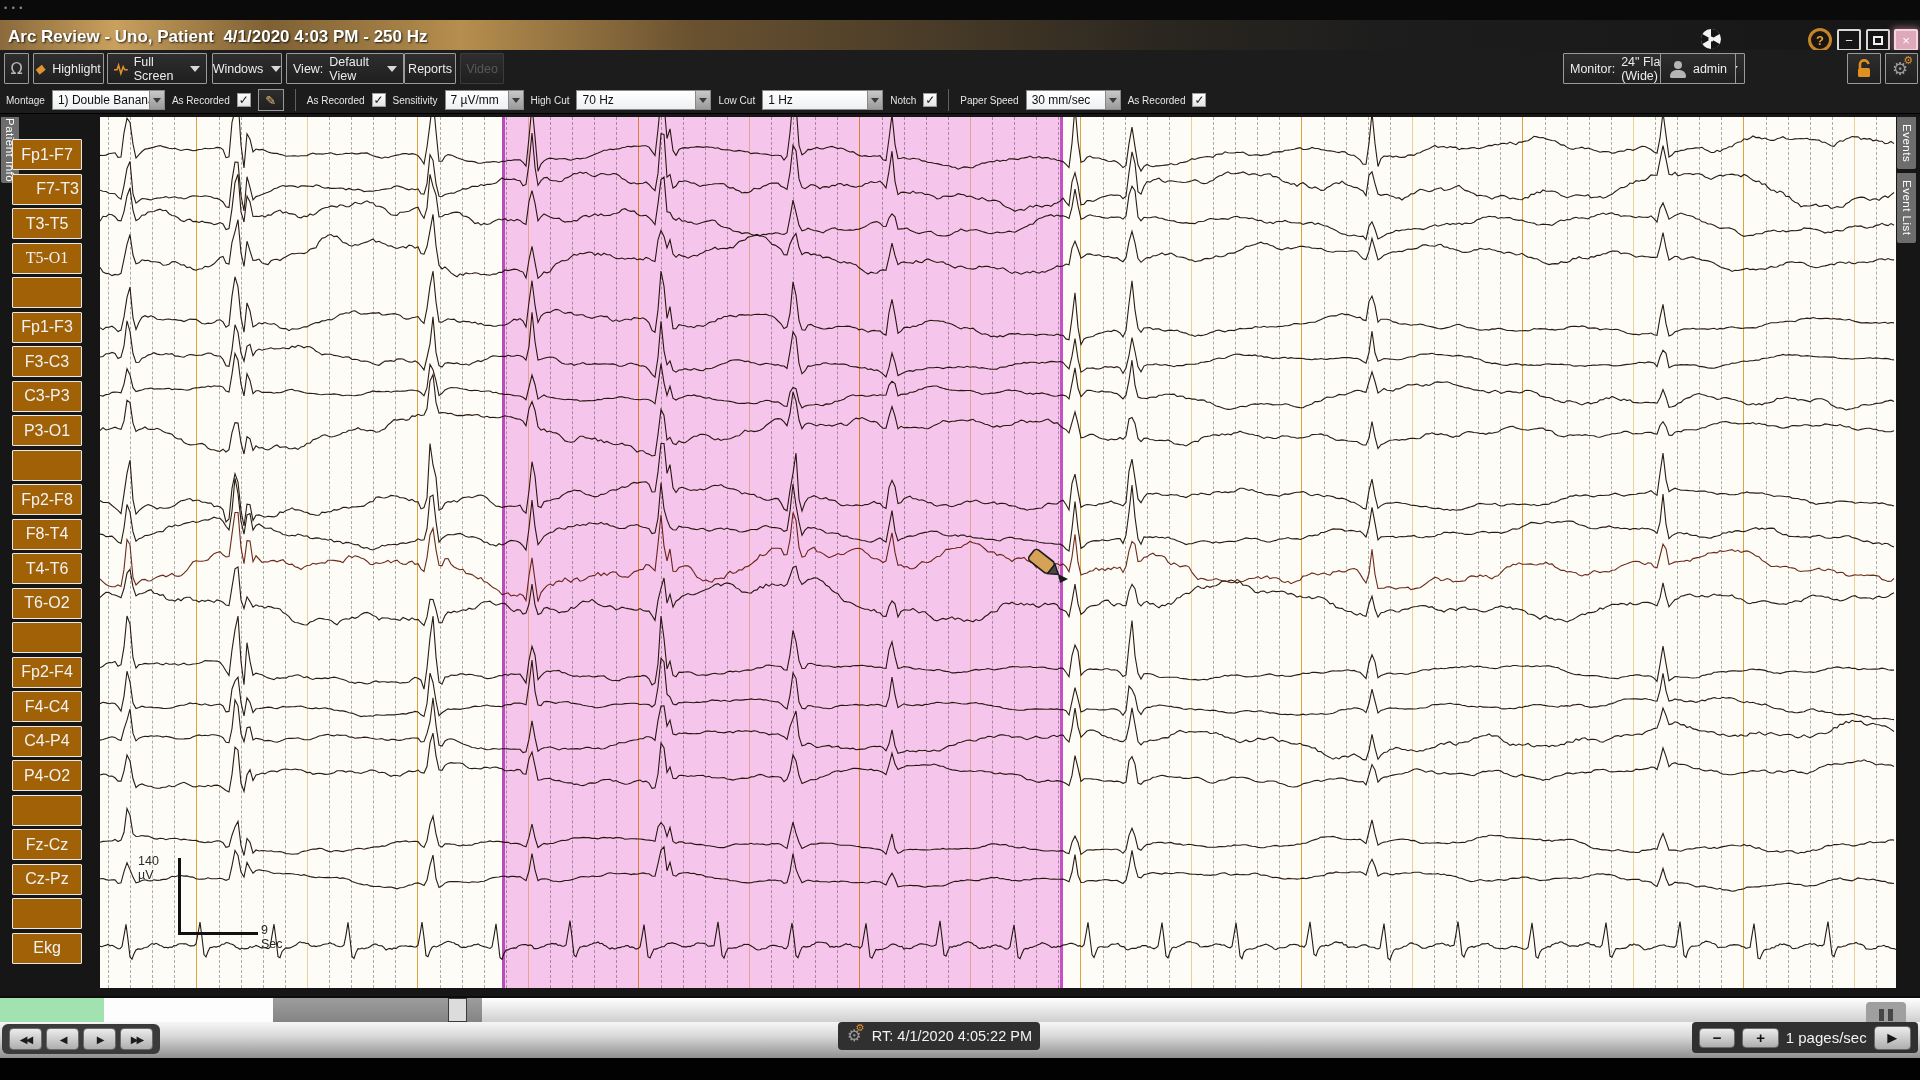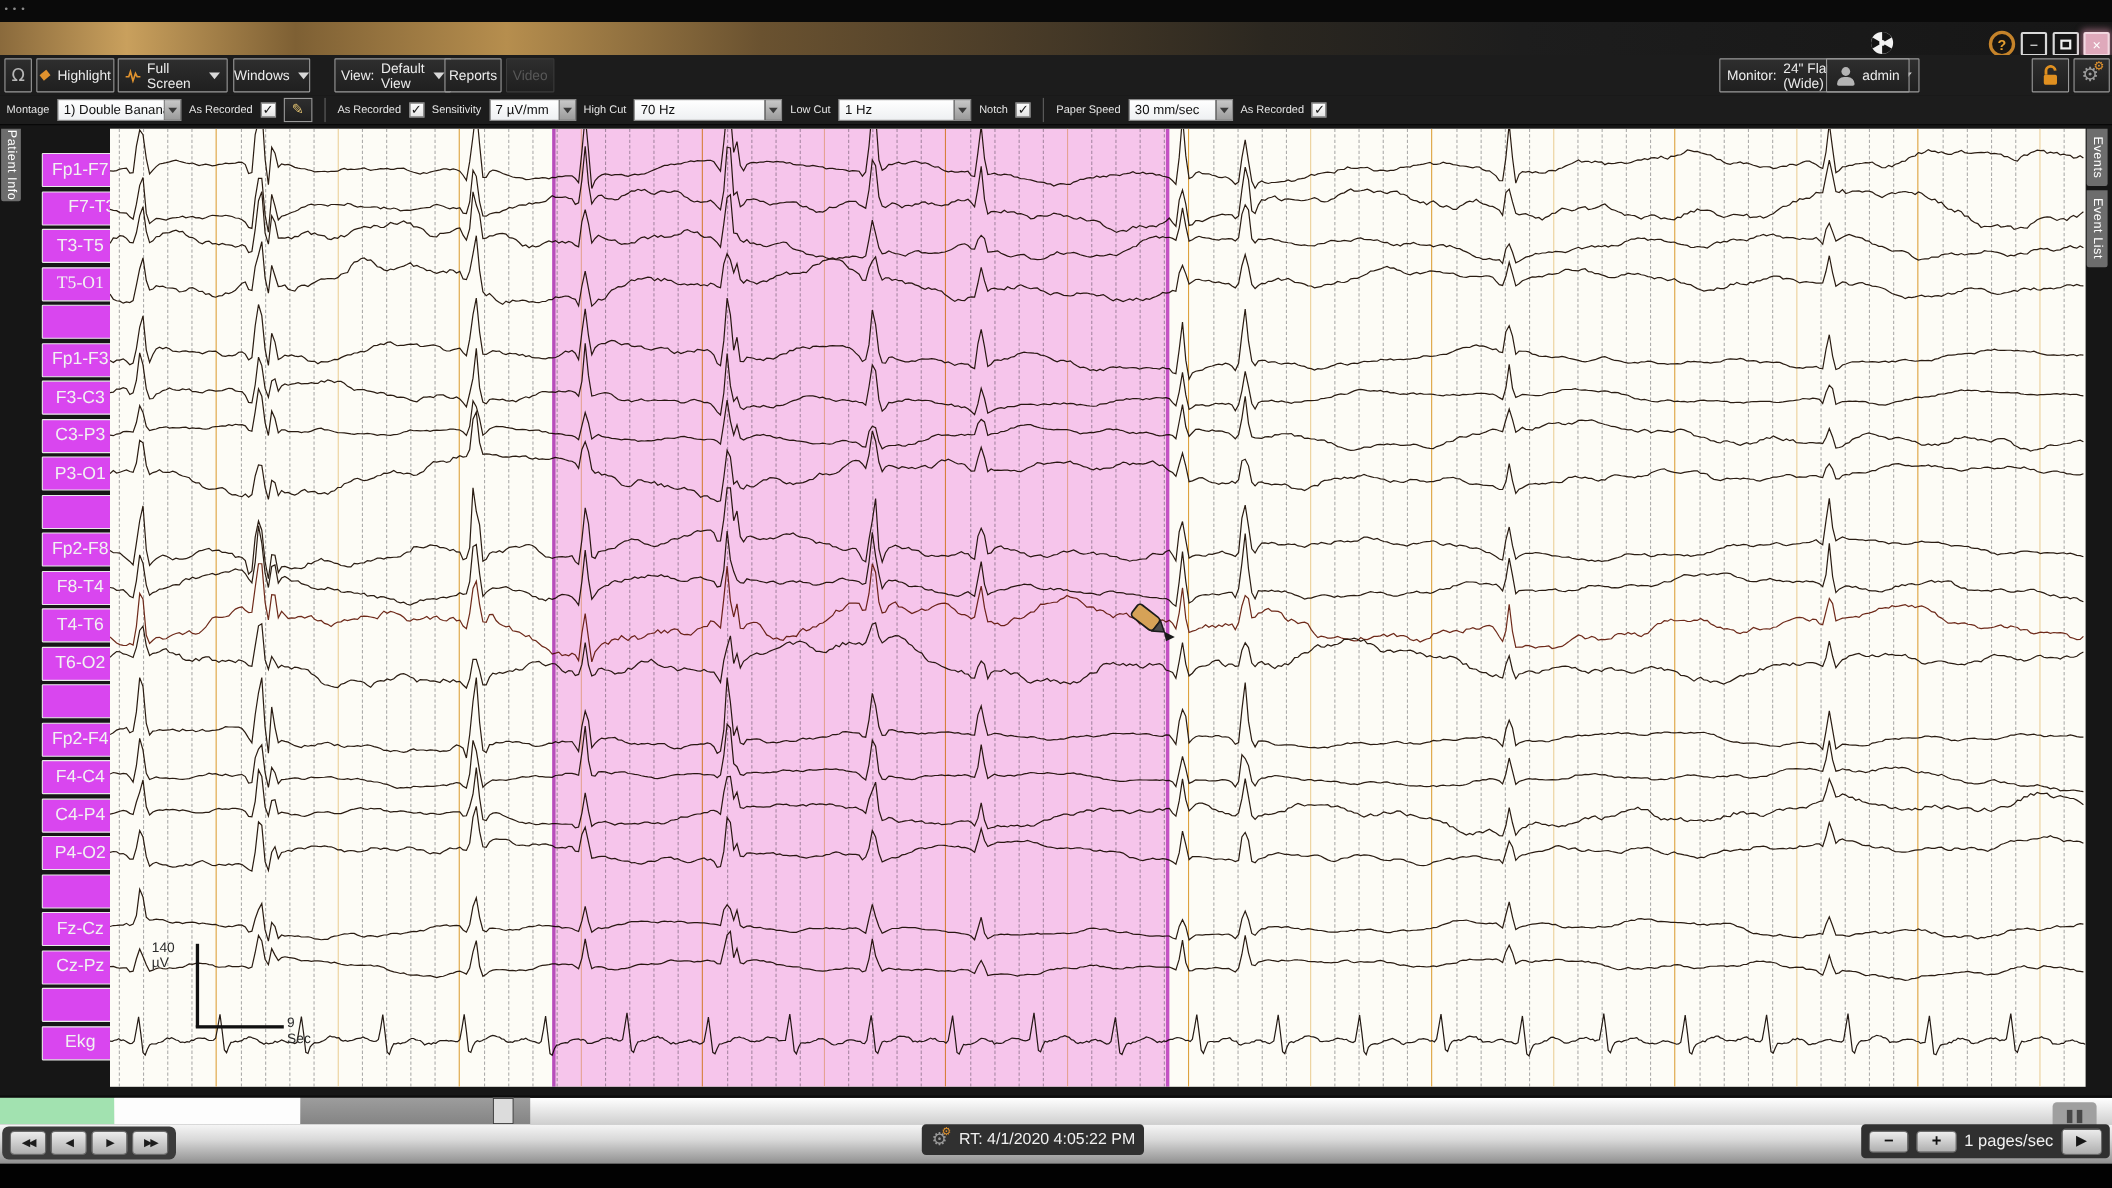--- a/index.html
+++ b/index.html
@@ -54,21 +54,21 @@
   .chk { width:14px; height:14px; border:1px solid #9a9a9a; background:linear-gradient(180deg,#ffffff,#e4e4e4);
     color:#1a1a1a; font-size:12px; line-height:13px; text-align:center; }
   .vsep { width:1px; height:22px; background:#606060; margin:0 4px; }
   .editbtn { width:26px; height:22px; border:1px solid #9a9a9a; background:linear-gradient(180deg,#2e2e2e,#1f1f1f);
     color:#e0c070; font-size:13px; display:flex; align-items:center; justify-content:center; }
 
   
   .main { position:absolute; left:0; top:114px; width:1920px; height:882px; background:#161616; }
   .sidetab { position:absolute; background:#6d6d6d; color:#fff; font-size:11.5px;
     writing-mode:vertical-rl; display:flex; align-items:center; justify-content:center; letter-spacing:.5px; border-radius:0 0 2px 2px; }
-  .chanbox { position:absolute; left:38px; width:70px; height:31px; background:#d946ef; border:1px solid #e8e8e8;
+  .chanbox { position:absolute; left:12px; width:70px; height:31px; background:#a16207; border:1px solid #e8e8e8;
     color:#f2f2f2; font-size:16px; display:flex; align-items:center; justify-content:center; border-radius:1px; }
   .wave { position:absolute; left:100px; top:3px; width:1796px; height:871px; background:#fdfcf6; overflow:hidden; }
   .gline { position:absolute; top:0; height:871px; width:0; }
   .gline.gray { border-left:1px dashed rgba(145,145,145,.75); }
   .gline.orange1 { border-left:1.5px solid #dda23e; }
   .gline.orange2 { border-left:1px solid #ecd09a; }
   .tracesvg { position:absolute; left:0; top:0; z-index:2; }
   .hl { position:absolute; top:0; height:871px; z-index:3; mix-blend-mode:multiply;
     background:rgba(242,150,233,.52); border-left:3px solid #b94fc1; border-right:3px solid #c653cb; }
   .scale-marker { position:absolute; z-index:4; }
@@ -112,20 +112,21 @@
   .blackstrip { position:absolute; left:0; top:1058px; width:1920px; height:22px; background:#020202; }
 </style>
 </head>
 <body>
 
 <div class="app">
 
   <div class="titlebar">
     <div class="title-band"></div>
     <div class="grip-dots">• • •</div>
+    <span class="win-title">Arc Review - Uno, Patient  4/1/2020 4:03 PM - 250 Hz</span>
     <div class="brand">
       <svg width="22" height="22" viewBox="0 0 22 22">
         <circle cx="11" cy="11" r="10" fill="#f2f2f2"></circle>
         <g fill="#141414">
           <path d="M11 11 L11 1 A10 10 0 0 1 19.6 6 Z"></path>
           <path d="M11 11 L11 1 A10 10 0 0 1 19.6 6 Z" transform="rotate(120 11 11)"></path>
           <path d="M11 11 L11 1 A10 10 0 0 1 19.6 6 Z" transform="rotate(240 11 11)"></path>
         </g>
         <circle cx="11" cy="11" r="2.6" fill="#f2f2f2"></circle>
       </svg>
@@ -152,21 +153,21 @@
       <svg width="18" height="14" viewBox="0 0 18 14">
         <polyline points="0,8 4,8 6,2 9,13 12,4 14,8 18,8" fill="none" stroke="#e0922e" stroke-width="2"></polyline>
       </svg>
       <span>Full Screen</span>
       <i class="caret"></i>
     </div>
     <div class="tbtn" style="left:212px;width:70px">
       <span>Windows</span>
       <i class="caret"></i>
     </div>
-    <div class="tbtn" style="left:304px;width:106px">
+    <div class="tbtn" style="left:286px;width:118px">
       <span>View:</span>
       <span>Default View</span>
       <i class="caret"></i>
     </div>
     <div class="tbtn" style="left:404px;width:52px">
       <span>Reports</span>
     </div>
     <div class="tbtn disabled" style="left:460px;width:44px">
       <span>Video</span>
     </div>

